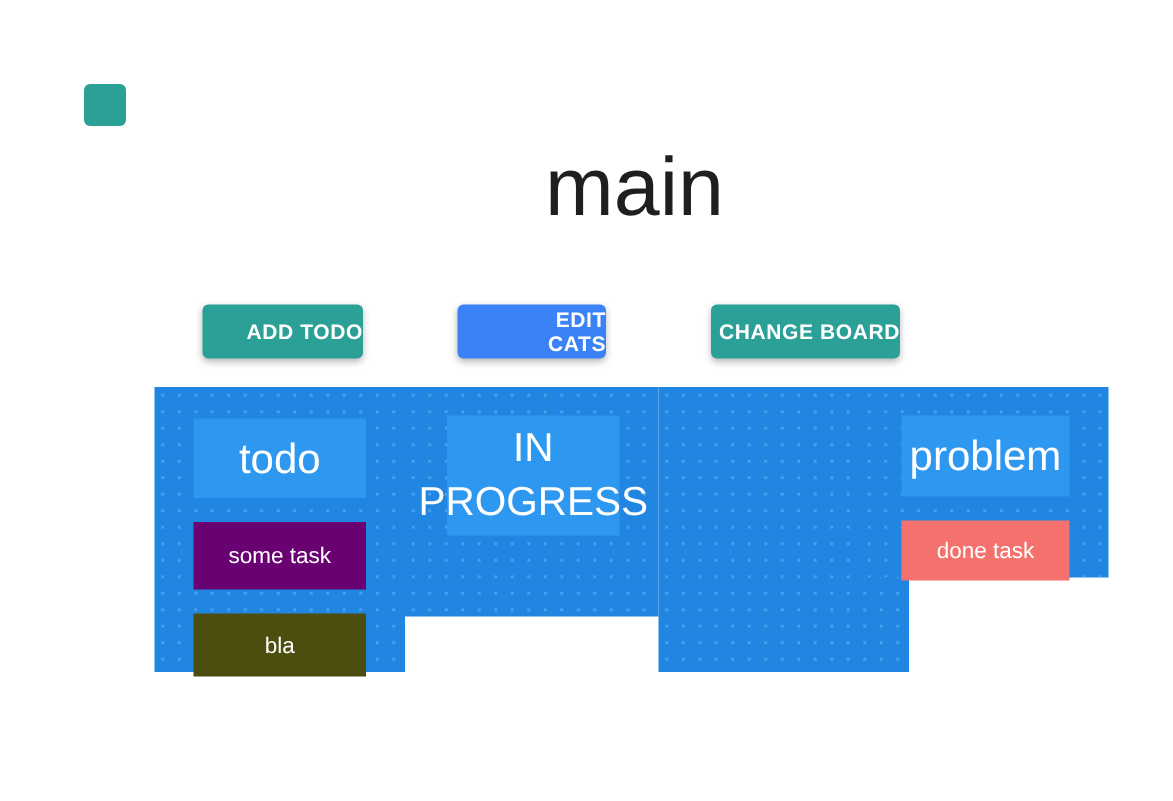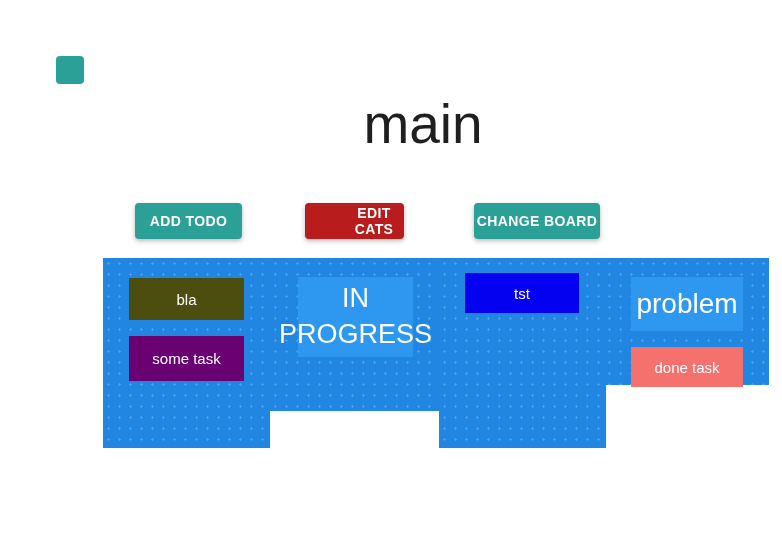--- a/index.html
+++ b/index.html
@@ -39,37 +39,37 @@
     height: 36px;
     border: none;
     border-radius: 4px;
     color: #ffffff;
     font-family: "Liberation Sans", sans-serif;
     font-size: 14px;
     font-weight: 600;
     letter-spacing: 0.4px;
     box-shadow: 0 2px 5px rgba(0,0,0,0.28);
     cursor: pointer;
-    text-align: center;
+    text-align: right;
   }
   .btn-add    { left: 87px;  width: 107px; }
   .btn-edit   { left: 257px; width: 99px;  }
   .btn-change { left: 426px; width: 126px; }
 
   
   .col {
     position: absolute;
     top: 210px;
     background-image: radial-gradient(rgba(170,220,255,0.30) 1.2px, transparent 1.3px);
     background-size: 11px 11px;
   }
   .col-todo       { left: 55px;  width: 167px; height: 190px; padding: 5px 10px 0 10px; }
   .col-inprogress { left: 222px; width: 169px; height: 153px; padding: 3px 10px 0 12px; }
   .col-done       { left: 391px; width: 167px; height: 190px; padding: 2px 11px 0 10px; }
-  .col-problem    { left: 556px; width: 165px; height: 127px; padding: 3px 10px 0 11px; }
+  .col-problem    { left: 526px; width: 165px; height: 127px; padding: 3px 10px 0 11px; }
 
   .col-title {
     display: flex;
     align-items: center;
     justify-content: center;
     text-align: center;
     color: #ffffff;
     font-size: 28px;
     font-weight: 400;
   }
@@ -96,32 +96,32 @@
   .col-problem .card-0    { height: 40px; margin-top: 16px; }
 </style>
 </head>
 <body>
 
 <button class="menu-square" style="background-color: rgb(42, 160, 150);"></button>
 
 <h1 class="page-title">main</h1>
 
 <button class="tb-btn btn-add" style="background-color: rgb(42, 160, 150);">ADD TODO</button>
-<button class="tb-btn btn-edit" style="background-color: #b91c1c; padding-left: 39px;">EDIT CATS</button>
+<button class="tb-btn btn-edit" style="background-color: #3b82f6; padding-left: 39px;">EDIT CATS</button>
 <button class="tb-btn btn-change" style="background-color: rgb(42, 160, 150);">CHANGE BOARD</button>
 
 <div class="col col-todo" style="background-color: rgb(32, 134, 226);">
+  <div class="col-title" style="background-color: rgb(46, 151, 240);">todo</div>
+  <div class="card card-1" style="background-color: rgb(106, 1, 115);">some task</div>
   <div class="card card-0" style="background-color: rgb(75, 78, 15);">bla</div>
-  <div class="card card-1" style="background-color: rgb(106, 1, 115);">some task</div>
 </div>
 
 <div class="col col-inprogress" style="background-color: rgb(32, 134, 226);">
   <div class="col-title" style="background-color: rgb(46, 151, 240);">IN PROGRESS</div>
 </div>
 
 <div class="col col-done" style="background-color: rgb(32, 134, 226);">
-  <div class="card card-0" style="background-color: rgb(4, 1, 240);">tst</div>
 </div>
 
 <div class="col col-problem" style="background-color: rgb(32, 134, 226);">
   <div class="col-title" style="background-color: rgb(46, 151, 240);">problem</div>
   <div class="card card-0" style="background-color: rgb(244, 113, 110);">done task</div>
 </div>
 
 </body></html>

